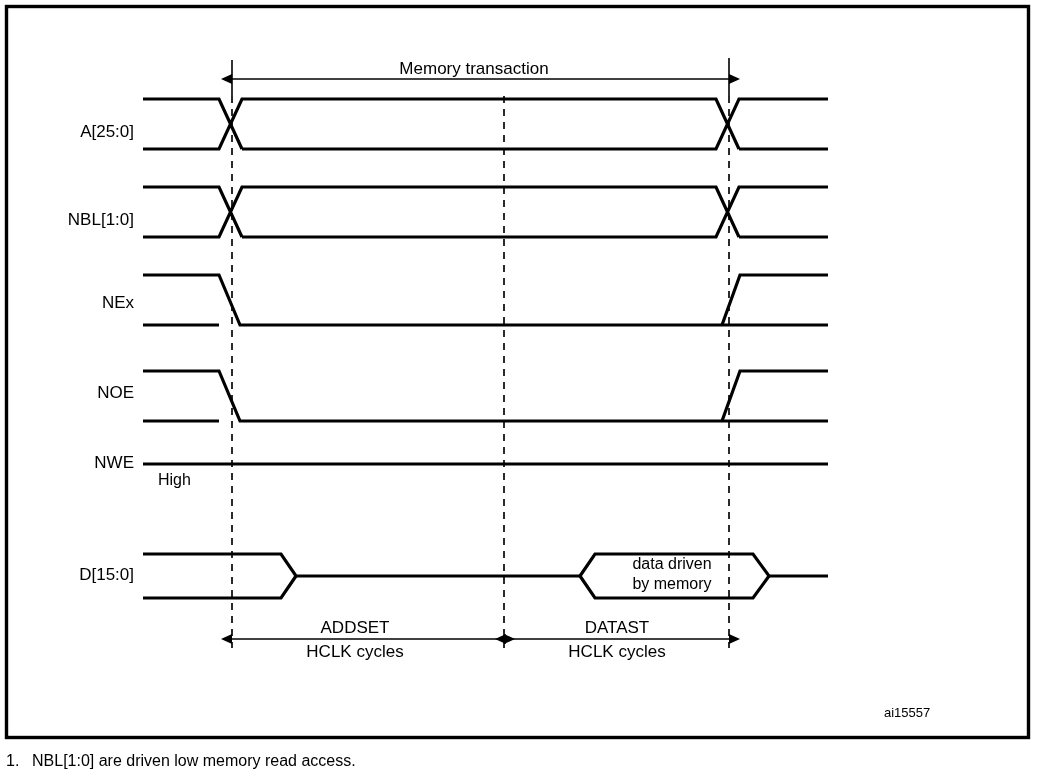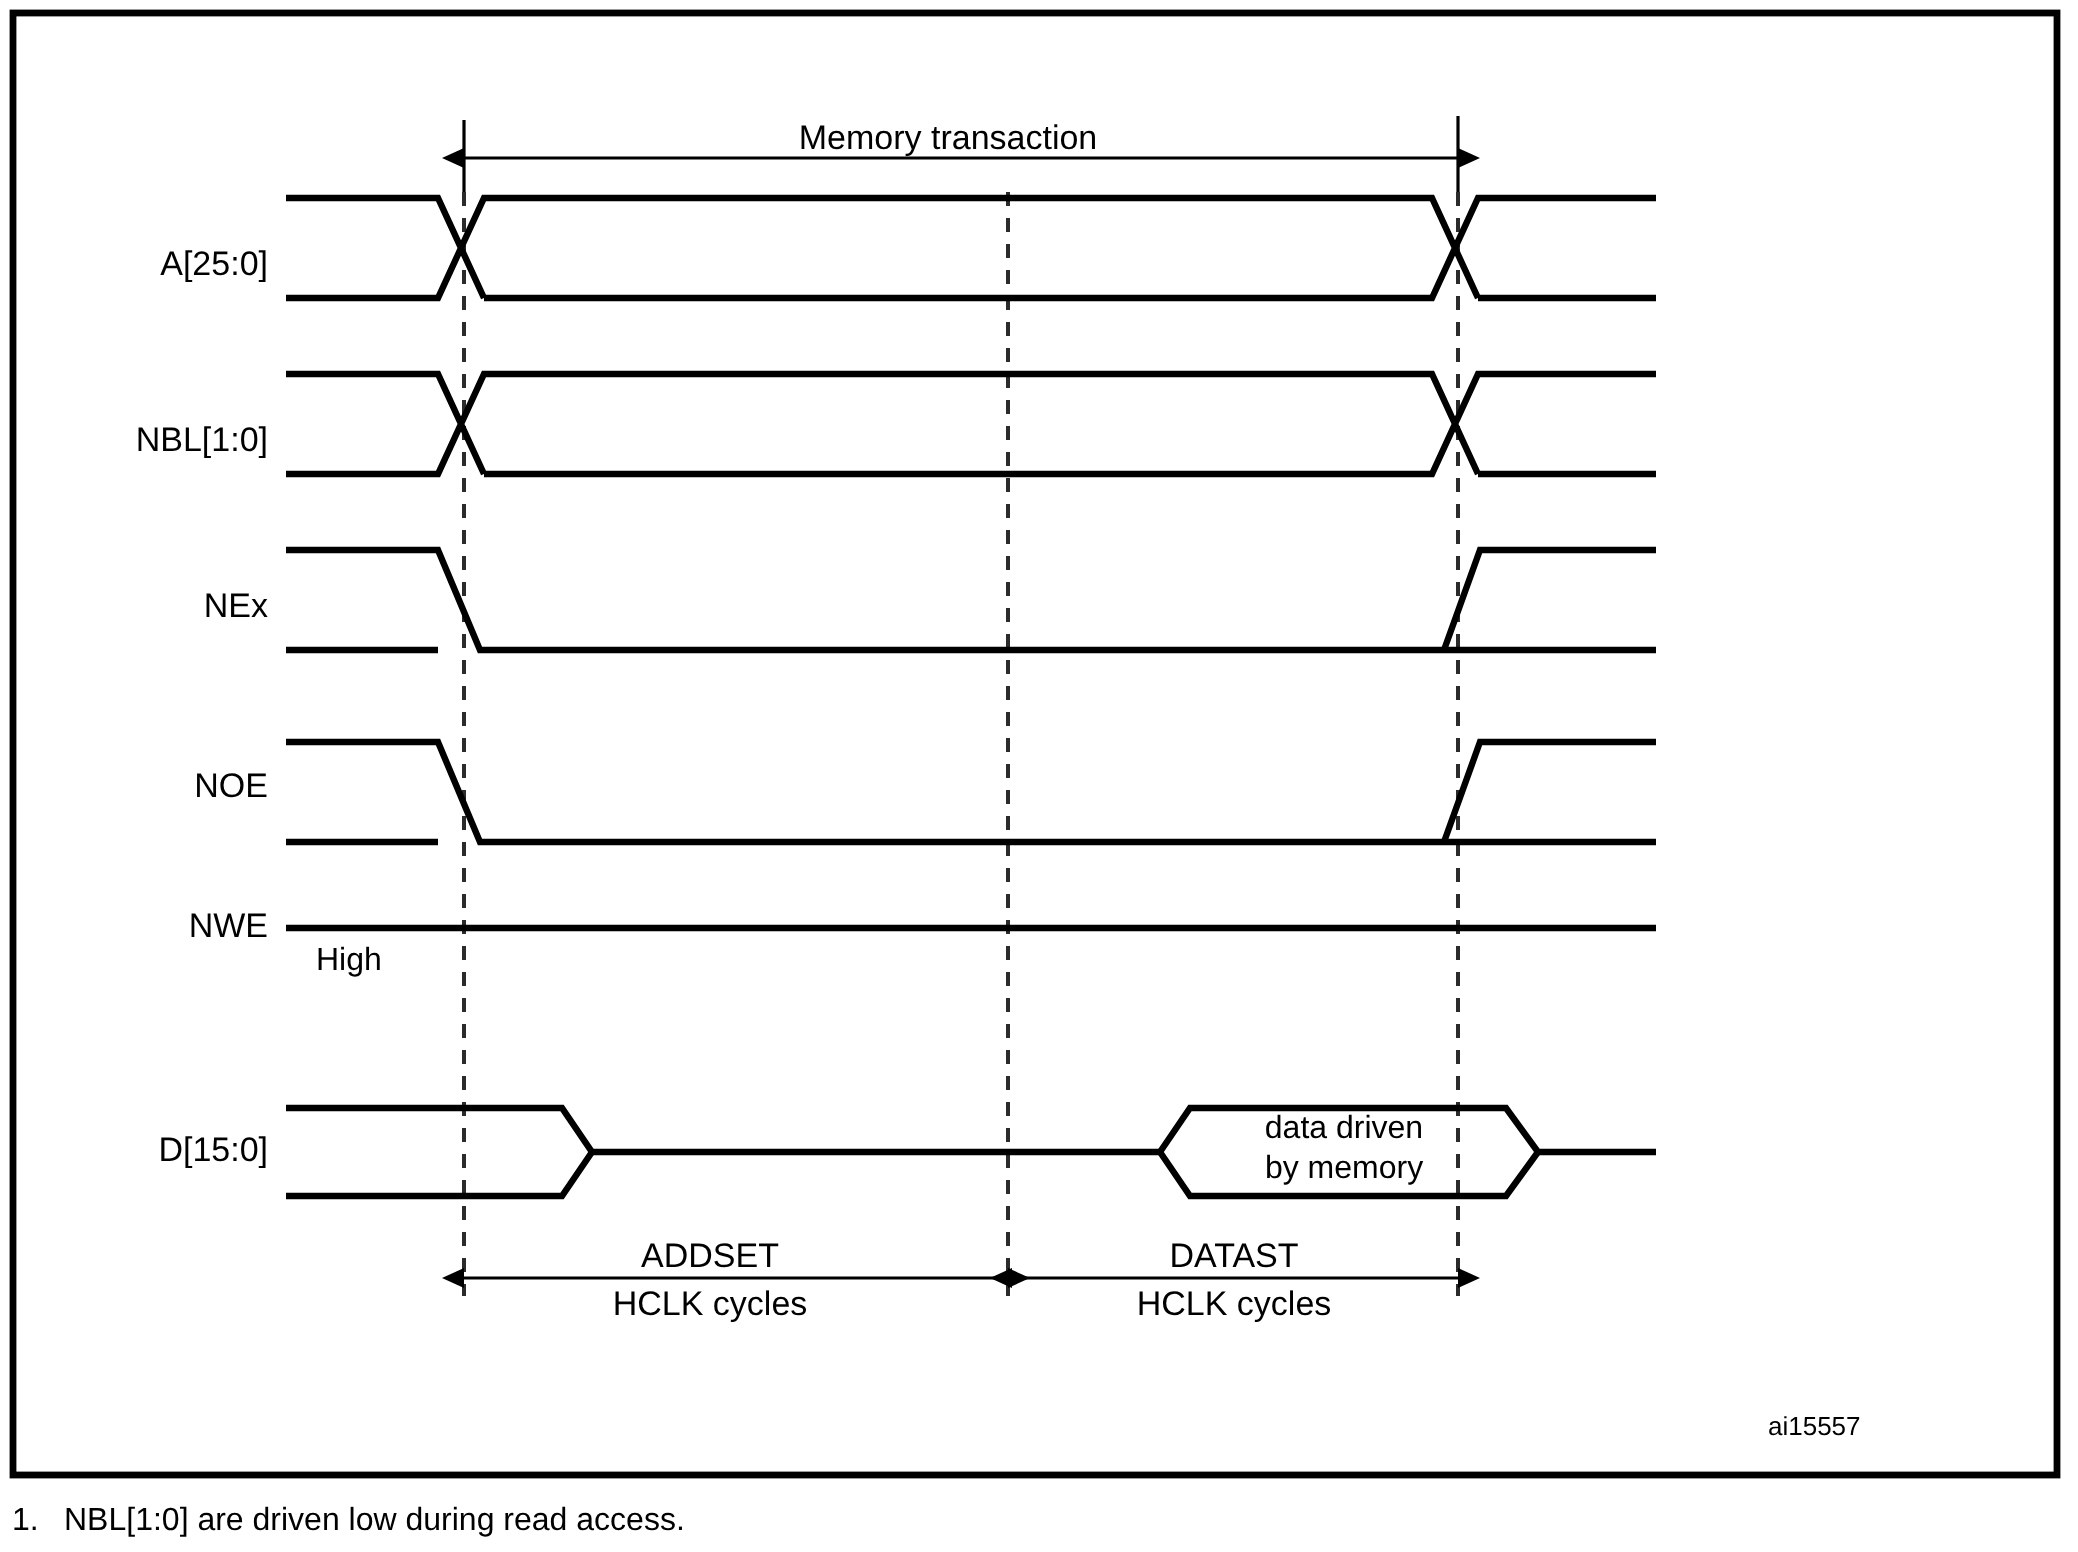--- a/index.html
+++ b/index.html
@@ -159,16 +159,16 @@
     <g>
       <line class="arrowline" x1="506" y1="639" x2="729" y2="639" marker-start="url(#arrL)" marker-end="url(#arrR)"></line>
       <text class="ctr" x="617" y="629">DATAST</text>
       <text class="ctr" x="617" y="653">HCLK cycles</text>
     </g>
 
     <text class="figid" x="884" y="714">ai15557</text>
   </svg>
 
   <div class="note">
-    <span class="note-num">1.</span><span>NBL[1:0] are driven low during read access.</span>
+    <span class="note-num">1.</span><span>NBL[1:0] are driven low memory read access.</span>
   </div>
 
 </div>
 
 </body></html>

